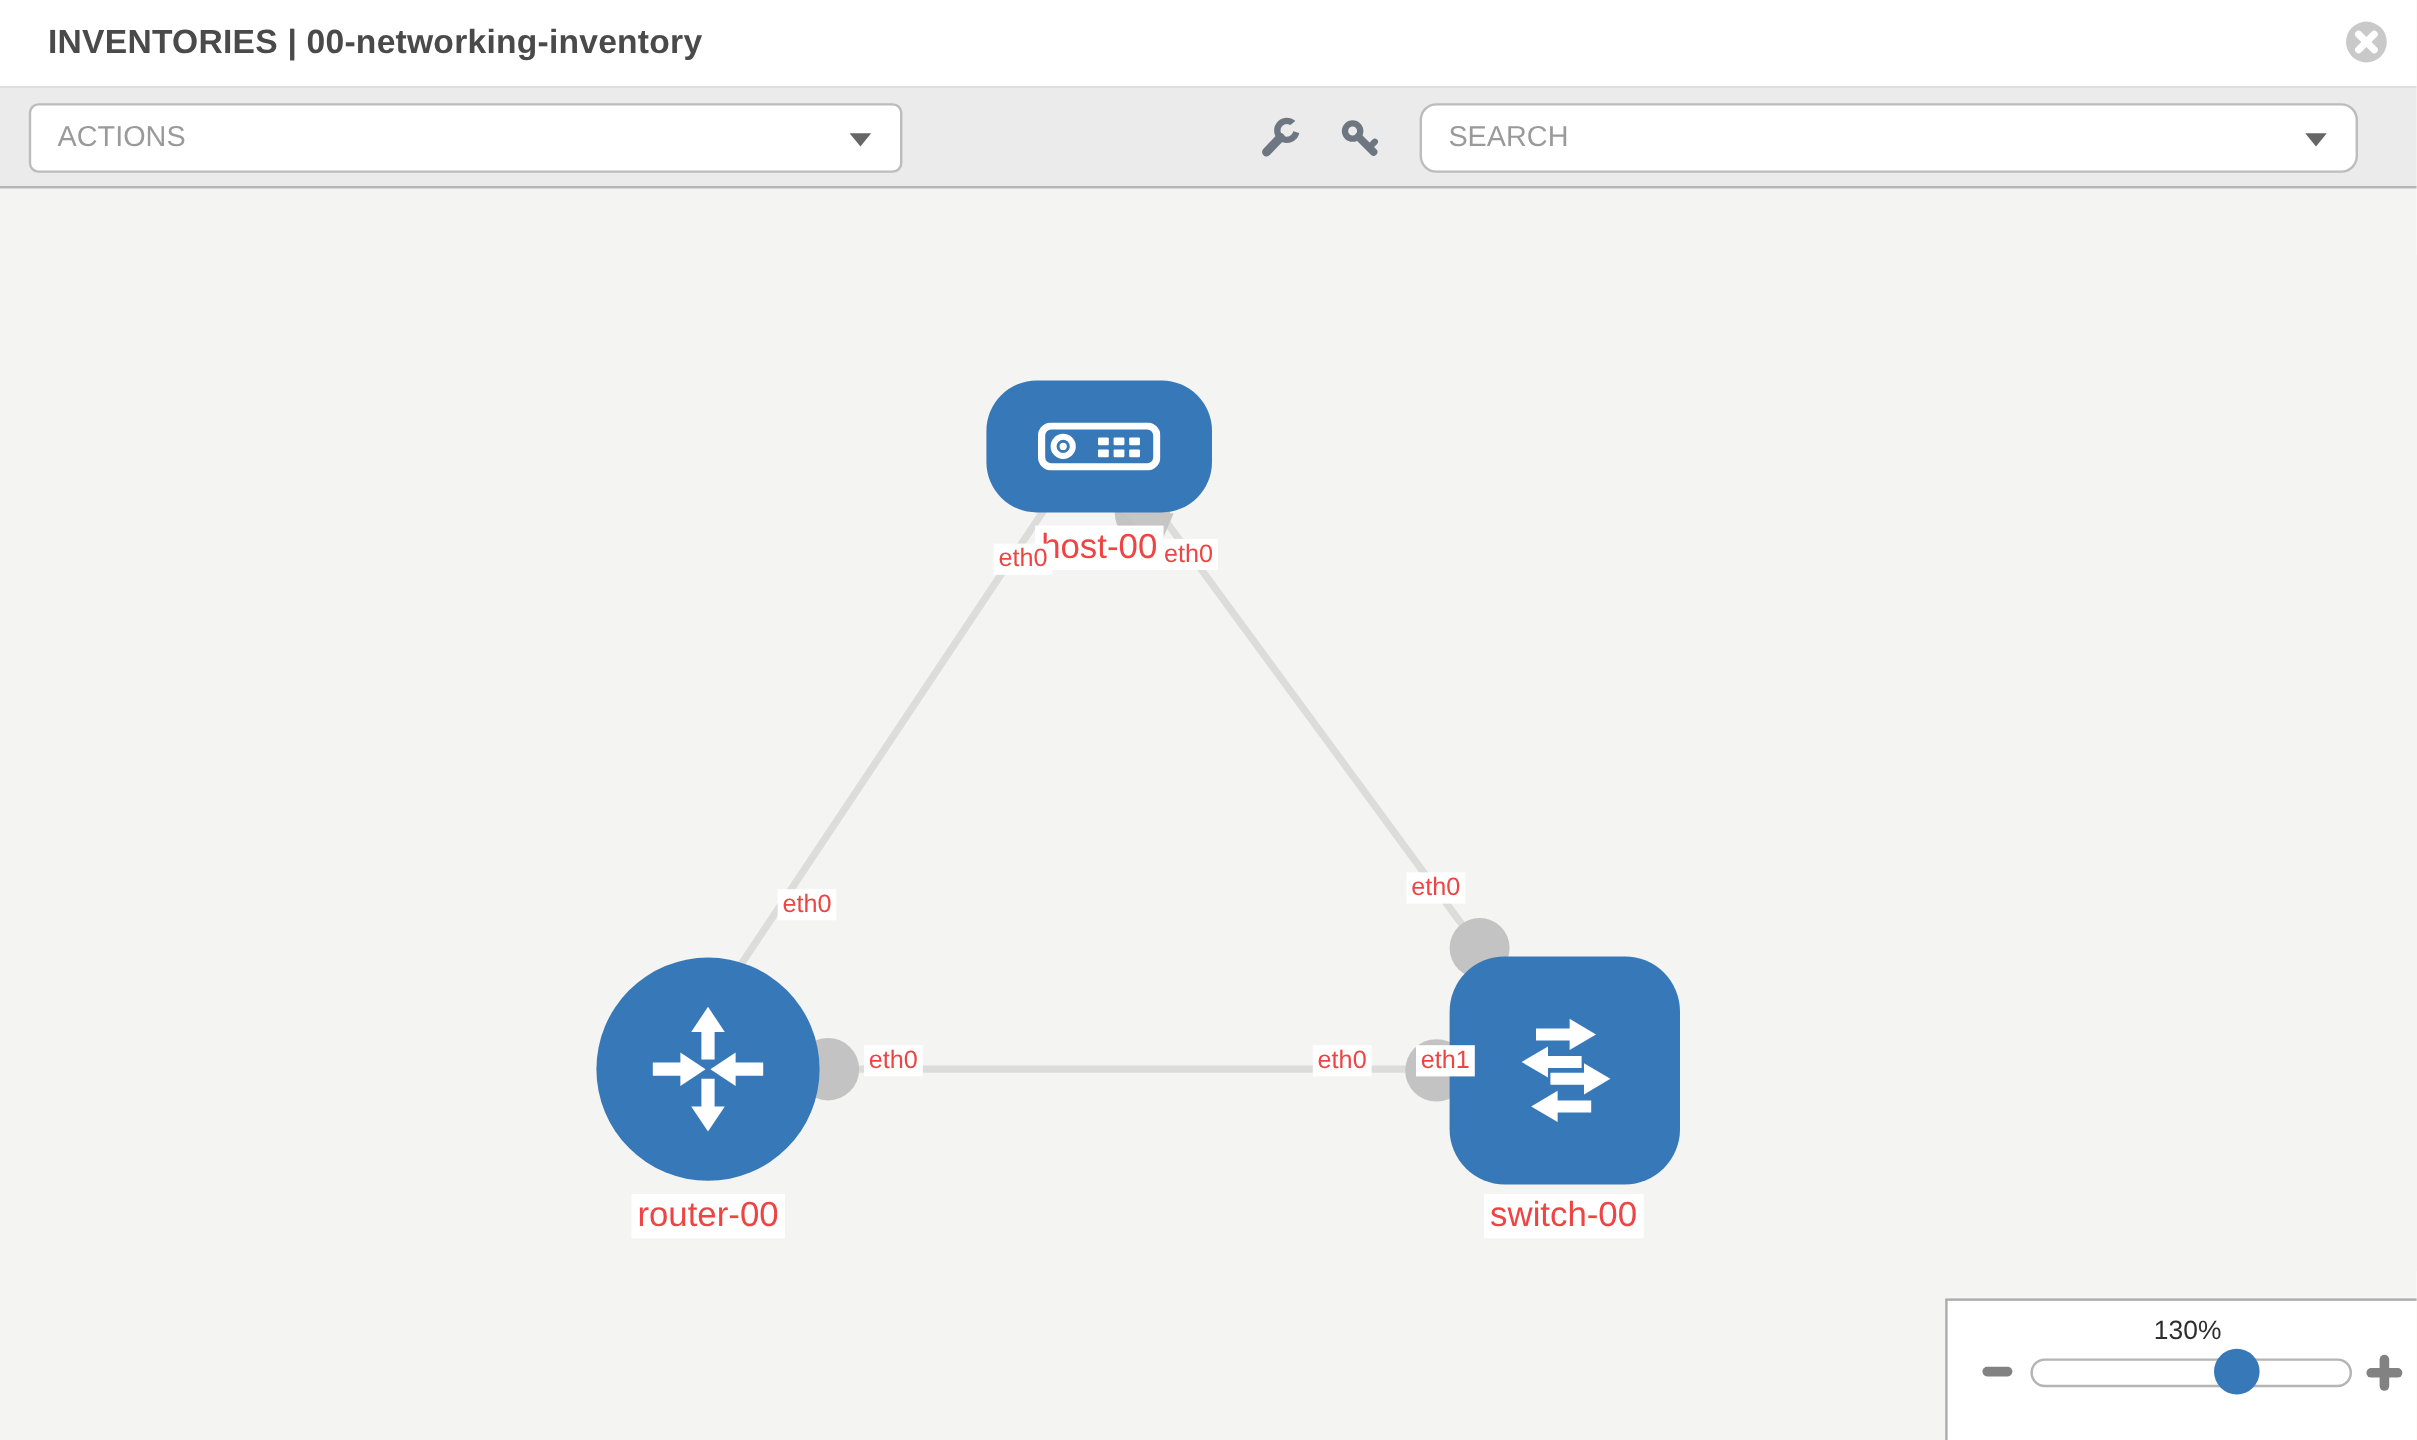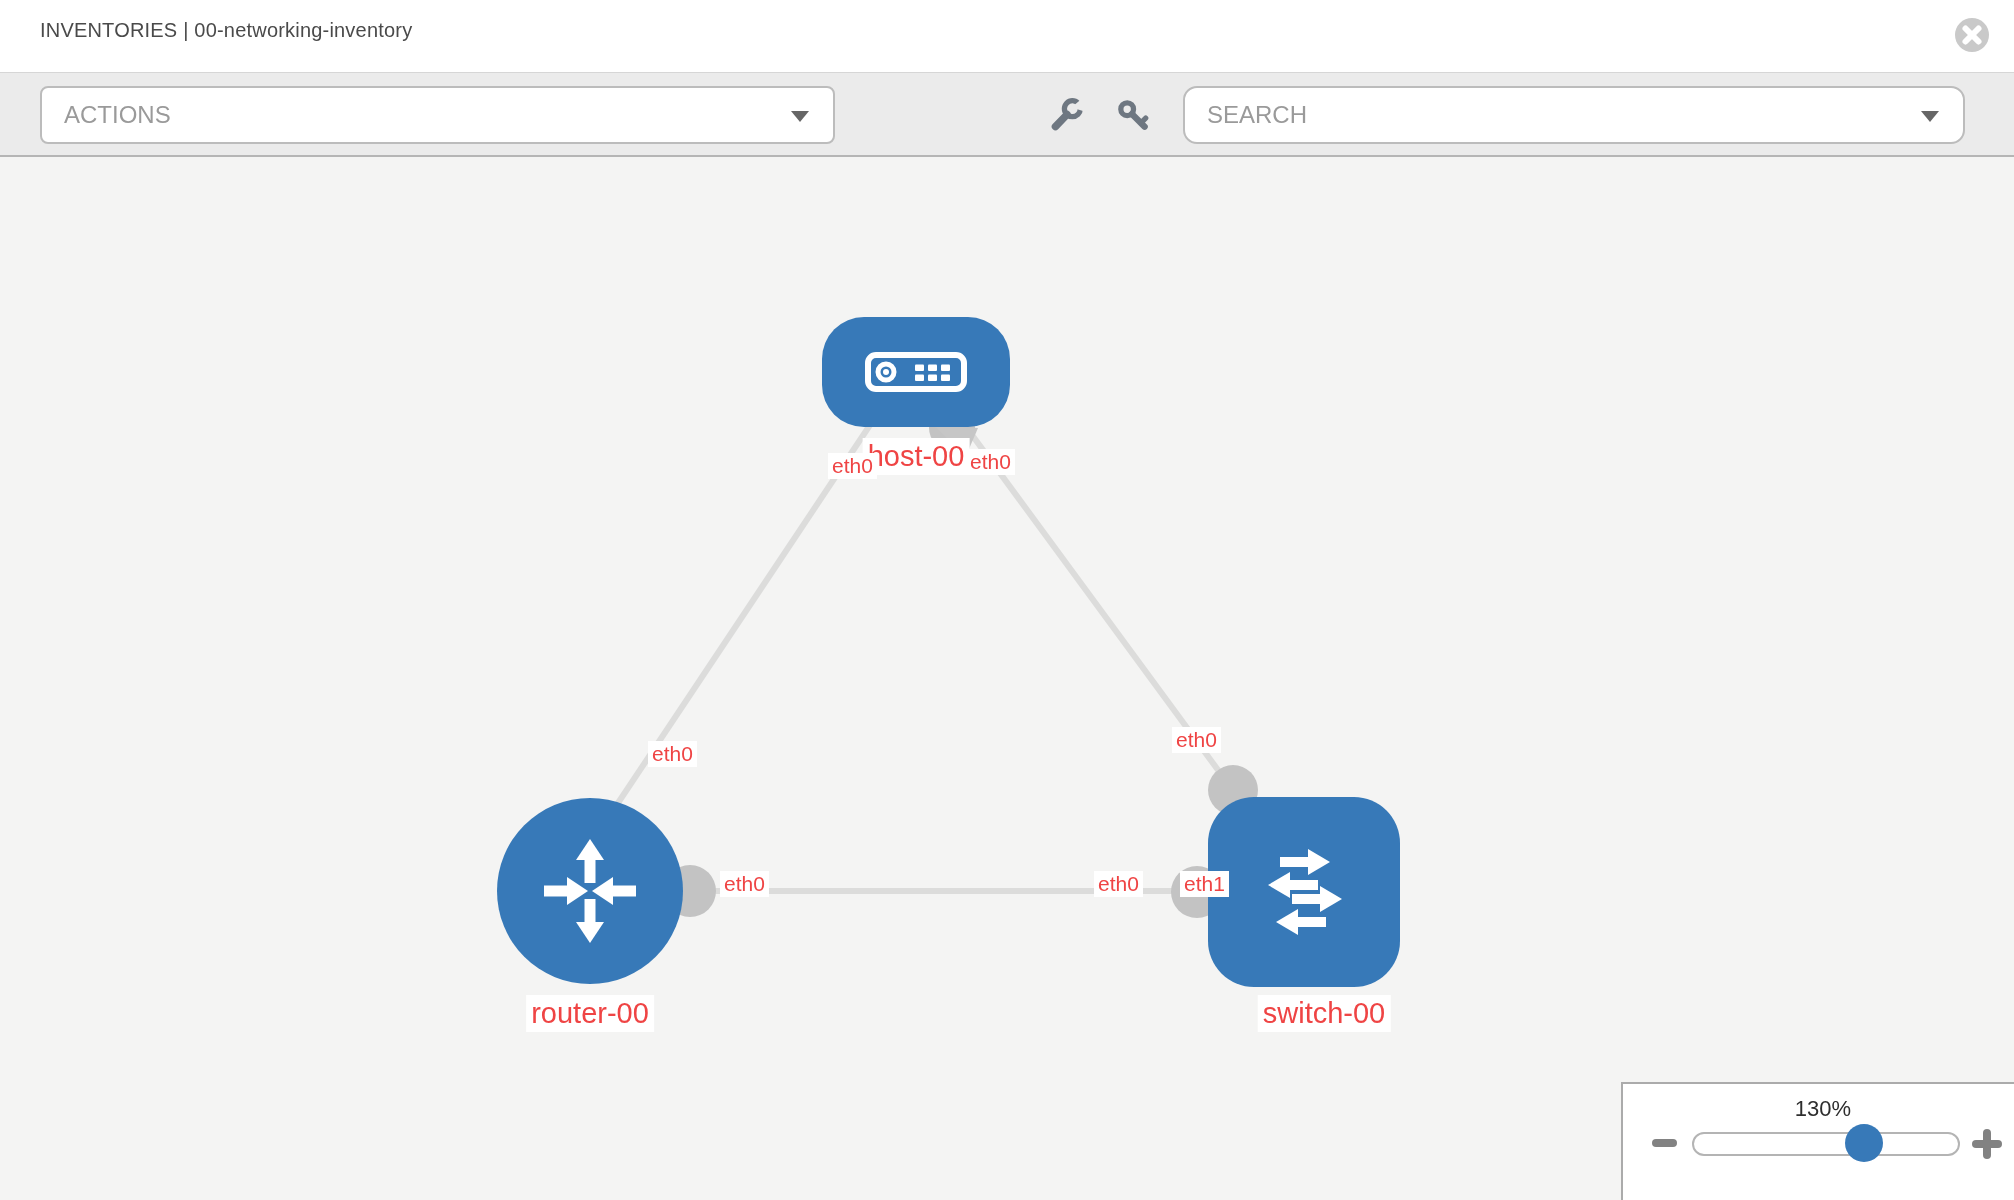--- a/index.html
+++ b/index.html
@@ -3,51 +3,51 @@
 <meta charset="utf-8">
 <style>
   * { box-sizing: border-box; margin: 0; padding: 0; }
   html,body { background:#fff; }
   body { font-family: "Liberation Sans", "DejaVu Sans", sans-serif; }
 
   .window { position:relative; width:2014px; height:1200px; overflow:hidden; background:#f4f4f3; }
 
   
   .app-header { position:absolute; top:0; left:0; right:0; height:72px; background:#ffffff; z-index:10; }
-  .page-title { position:absolute; left:40px; top:19px; font-size:20px; font-weight:normal; color:#4a4a4a; letter-spacing:0.2px; }
+  .page-title { position:absolute; left:40px; top:19px; font-size:28px; font-weight:bold; color:#4a4a4a; letter-spacing:0.2px; }
   .close-btn { position:absolute; right:24px; top:17px; width:36px; height:36px; border:none; background:transparent; cursor:pointer; }
 
   
   .toolbar { position:absolute; top:72px; left:0; right:0; height:85px; background:#ebebeb;
              border-top:1px solid #d6d6d6; border-bottom:2px solid #b5b5b5; z-index:10; }
   .dropdown { position:absolute; top:13px; height:58px; background:#fff; border:2px solid #bcbcbc; border-radius:8px; }
   .dropdown-label { position:absolute; left:22px; top:50%; transform:translateY(-50%); font-size:24px; color:#9a9a9a; }
   .caret { position:absolute; right:24px; top:50%; margin-top:-4px; width:0; height:0;
            border-left:9px solid transparent; border-right:9px solid transparent; border-top:11px solid #666; }
-  .dd-actions { left:40px; width:795px; }
+  .dd-actions { left:24px; width:728px; }
   .dd-search  { left:1183px; width:782px;border-radius:14px; }
   .tool-btn { position:absolute; top:22px; width:42px; height:42px; background:transparent; border:none; cursor:pointer; }
   .tool-btn.wrench { left:1045px; }
   .tool-btn.key    { left:1112px; }
 
   
   .canvas { position:absolute; inset:0; z-index:1; }
   .links-svg { position:absolute; left:0; top:0; z-index:1; }
 
   .node { position:absolute; z-index:2; background:#3779b8; display:flex; align-items:center; justify-content:center; cursor:pointer; }
   .node-host   { left:822px; top:317px; width:188px; height:110px; border-radius:42px; }
   .node-router { left:497px; top:798px; width:186px; height:186px; border-radius:50%; }
   .node-switch { left:1208px; top:797px; width:192px; height:190px; border-radius:46px; }
 
   .topo-label { position:absolute; z-index:3; background:#ffffff; color:#ef4444; white-space:nowrap; }
   .node-label { font-size:29px; padding:2px 5px; transform:translateX(-50%); }
   .iface-label { font-size:21px; padding:1px 4px; }
   .lbl-host   { left:916px; top:438px; }
   .lbl-router { left:590px; top:995px;text-align:right; }
-  .lbl-switch { left:1303px; top:995px;margin-left:21px; }
+  .lbl-switch { left:1303px; top:995px; }
   .if-hr-h { left:828px; top:453px; }
   .if-hr-r { left:648px; top:741px; }
   .if-hs-h { left:966px; top:449px; }
   .if-hs-s { left:1172px; top:727px; }
   .if-rs-r { left:720px; top:871px; }
   .if-rs-s0 { left:1094px; top:871px; z-index:3; }
   .if-rs-s1 { left:1180px; top:871px; z-index:4; }
 
   
   .zoom-panel { position:absolute; left:1621px; top:1082px; width:400px; height:130px; background:#fff;

